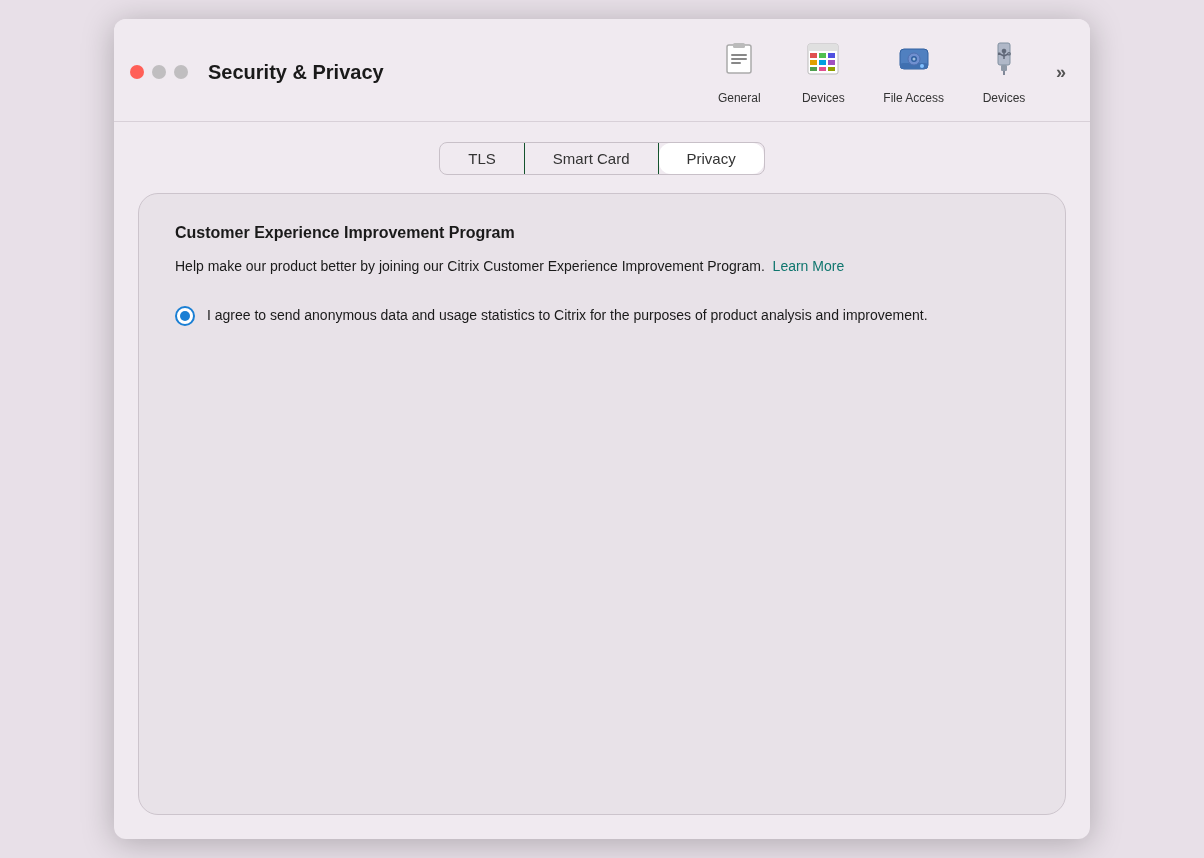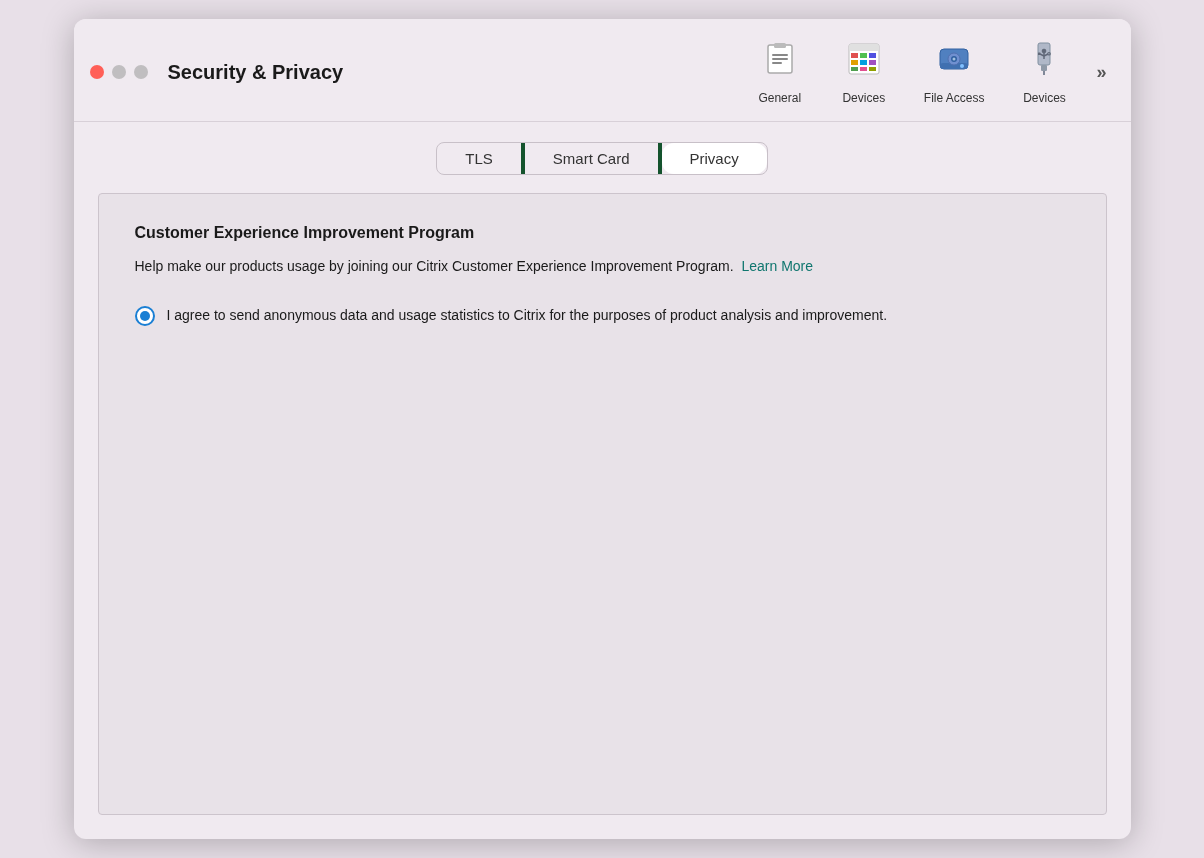--- a/index.html
+++ b/index.html
@@ -10,21 +10,21 @@
       display: flex;
       justify-content: center;
       align-items: center;
       min-height: 100vh;
       width: 1204px;
       height: 858px;
       overflow: hidden;
     }
 
     .window {
-      width: 1057px;
+      width: 976px;
       height: 820px;
       background: #f0eaf0;
       border-radius: 12px;
       box-shadow: 0 4px 32px rgba(0,0,0,0.25);
       display: flex;
       flex-direction: column;
       overflow: hidden;
     }
 
     .titlebar {
@@ -120,39 +120,39 @@
       align-self: center;
     }
 
     .tab {
       padding: 7px 28px;
       font-size: 15px;
       color: #333;
       cursor: pointer;
       background: transparent;
       border: none;
-      border-right: 4px solid #14532d;
+      border-right: 1px solid #14532d;
       outline: none;
     }
 
     .tab:last-child {
       border-right: none;
     }
 
     .tab.active {
       background: white;
       font-weight: 500;
       border-radius: 12px;
     }
 
     .panel {
       flex: 1;
       width: 100%;
       background: #e8e2e8;
-      border-radius: 4px;
+      border-radius: 20px;
       border: 1px solid #ccc4cc;
       padding: 30px 36px;
       overflow-y: auto;
     }
 
     .panel-title {
       font-size: 16px;
       font-weight: 700;
       color: #1a1a1a;
       margin-bottom: 14px;
@@ -309,21 +309,21 @@
     <div class="tabs">
       <button class="tab">TLS</button>
       <button class="tab">Smart Card</button>
       <button class="tab active">Privacy</button>
     </div>
 
     <div class="panel">
       <div class="panel-title">Customer Experience Improvement Program</div>
 
       <div class="panel-description">
-        <span>Help make our products usage by joining our Citrix Customer Experience Improvement Program.</span>
+        <span>Help make our product better by joining our Citrix Customer Experience Improvement Program.</span>
         &nbsp;<a>Learn More</a>
       </div>
 
       <div class="radio-group">
 
         <label class="radio-option">
           <div class="radio-circle selected"></div>
           <span class="radio-label">I agree to send anonymous data and usage statistics to Citrix for the purposes of product analysis and improvement.</span>
         </label>
 

